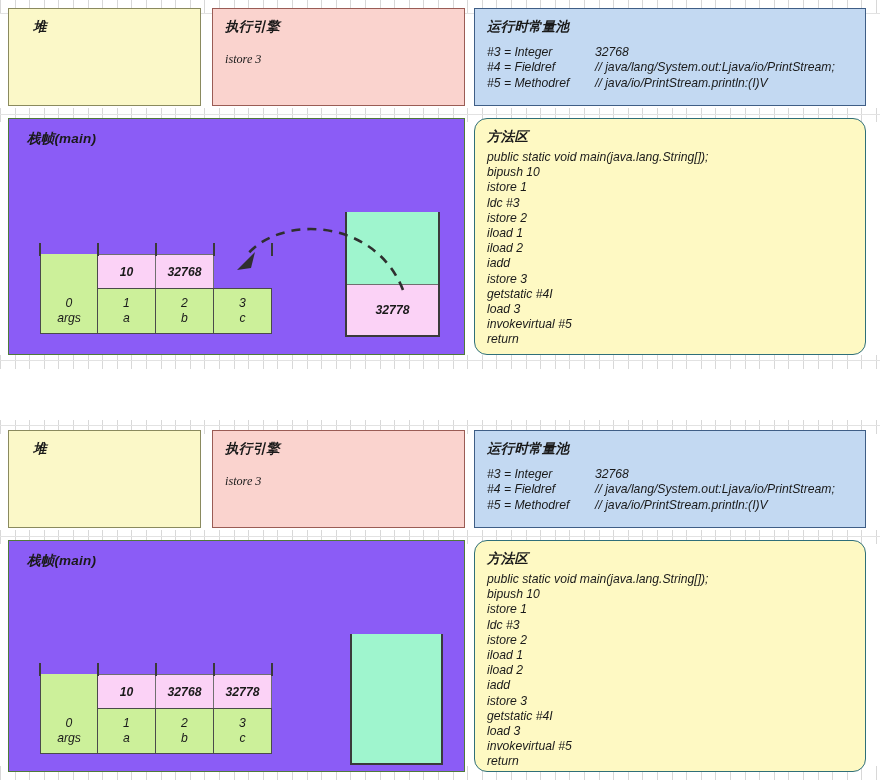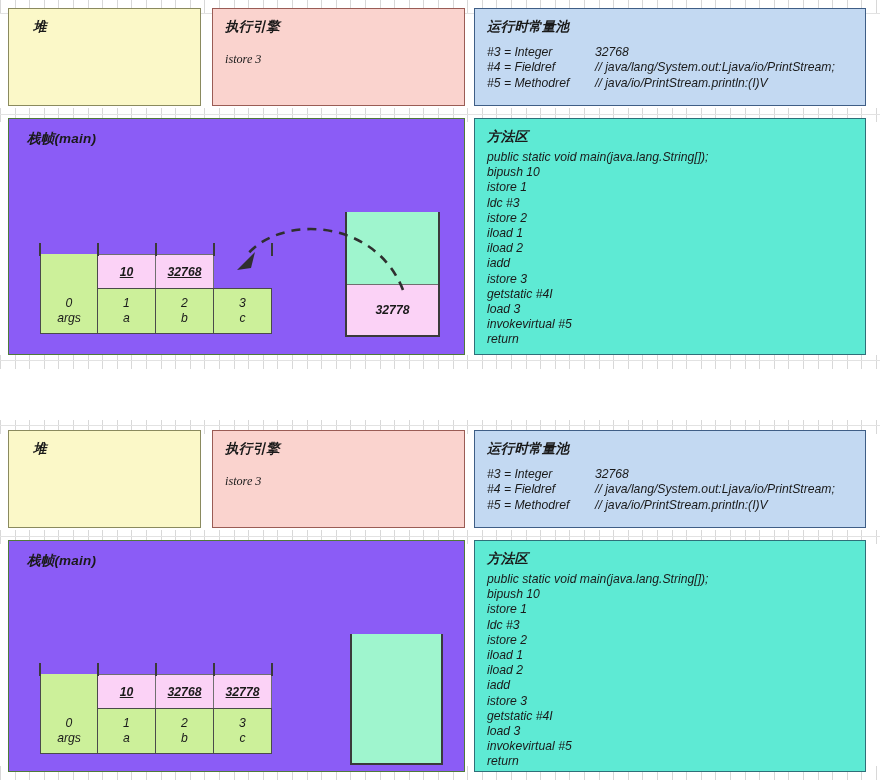--- a/index.html
+++ b/index.html
@@ -57,21 +57,21 @@
     font-size: 12.2px;
     color: #1a1a1a;
     white-space: pre;
     line-height: 15.2px;
   }
 
   .heap      { background: #fbf8c8; border-color: #8a8a5e; }
   .engine    { background: #fad3ce; border-color: #9a5c55; font-family: Liberation Serif, serif; }
   .rcp       { background: #c3d9f2; border-color: #3f5e86; }
   .frame     { background: #8b5cf6; border-color: #4f7a3a; }
-  .metharea  { background: #5eead4; border-color: #2f6f79; }
+  .metharea  { background: #fef9c3; border-color: #2f6f79; border-radius: 13px; }
 
   
   .cp-rows { margin-top: 9px; }
   .cp-row  { display: flex; line-height: 15.4px; align-items: flex-end; }
   .cp-key  { width: 108px; flex: none; }
 
   
   .ma-rows { margin-top: 4px; }
 
   
@@ -121,21 +121,21 @@
     align-items: center;
     justify-content: center;
     font-style: italic;
     font-size: 12.2px;
     color: #1a1a1a;
     line-height: 15px;
   }
   .lvt-slot.slot0 .lvt-idx { border-top: none; }
   .lvt-slot.slot0 .lvt-val { background: #ccf09a; border: 1px solid #4a4a4a; border-bottom: none; border-top: none; color: transparent; }
   .lvt-slot + .lvt-slot .lvt-idx { border-left: none; }
-  .lvt-slot + .lvt-slot .lvt-val.filled { border-left: none; text-decoration: underline; }
+  .lvt-slot + .lvt-slot .lvt-val.filled { border-left: none; }
   
   .lvt-tick {
     position: absolute;
     top: -11px;
     width: 2px;
     height: 13px;
     background: #3a3a3a;
   }
   .lvt-tick.left  { left: -1px; }
   .lvt-tick.right { right: -1px; }

